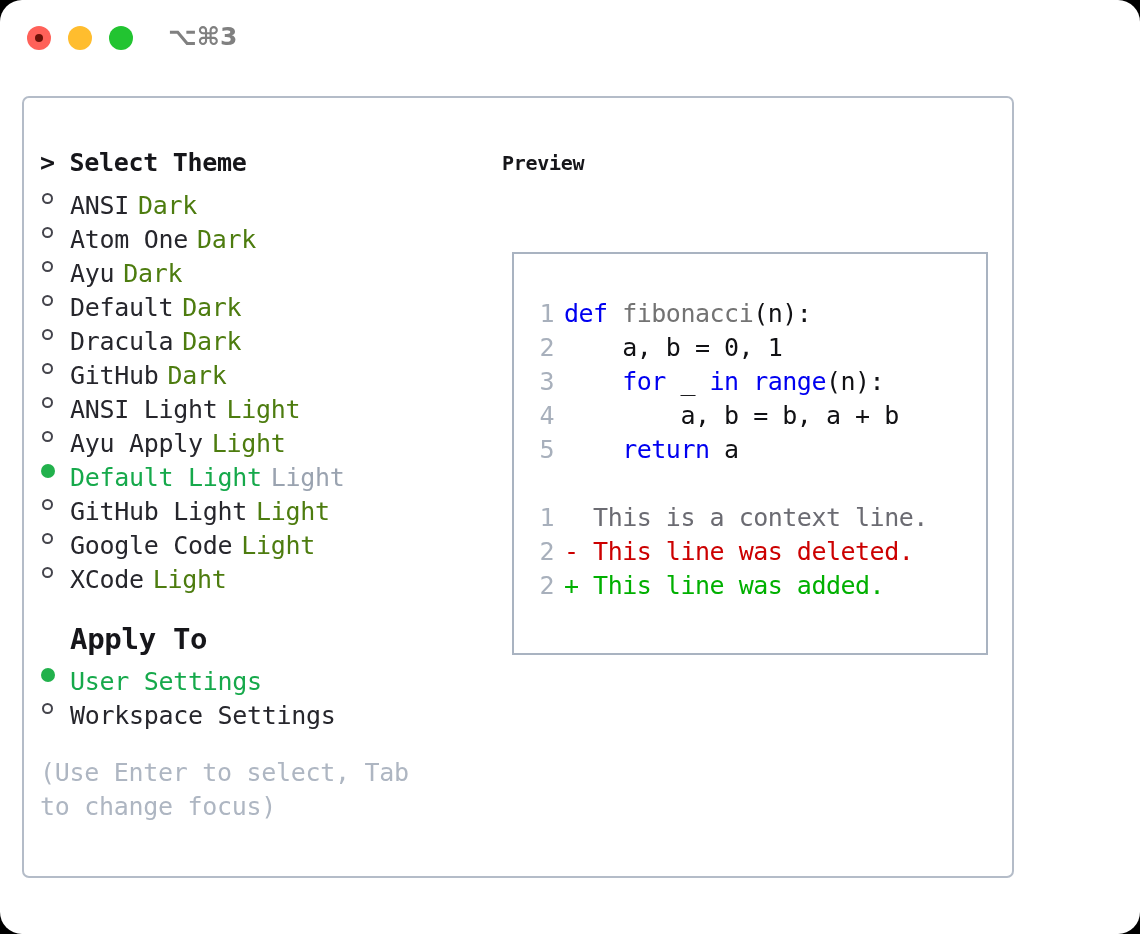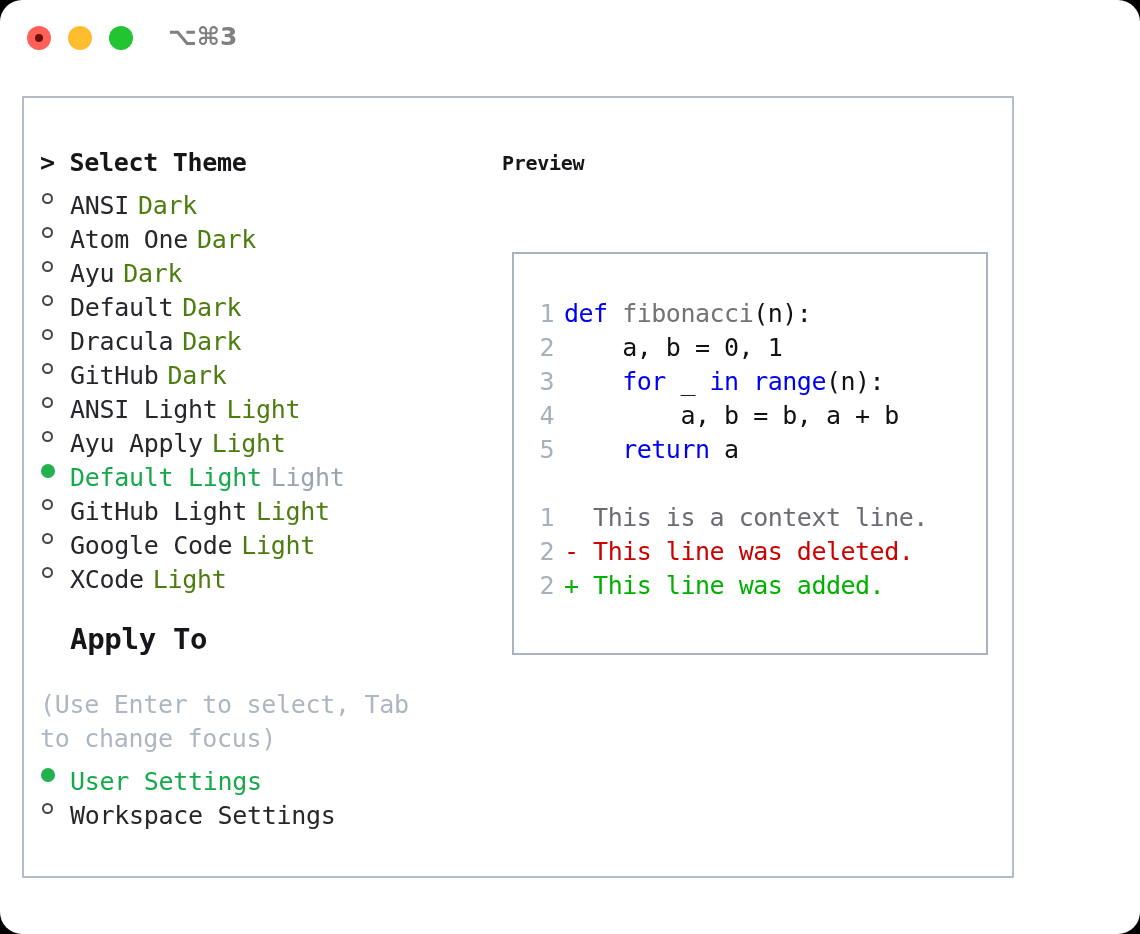--- a/index.html
+++ b/index.html
@@ -71,21 +71,21 @@
   }
 
   
   #main-panel {
     position: absolute;
     left: 22px;
     top: 96px;
     width: 992px;
     height: 782px;
     border: 2px solid #b4bcc8;
-    border-radius: 1px;
+    border-radius: 7px;
     box-sizing: border-box;
     background: #ffffff;
   }
 
   
   #theme-column {
     position: absolute;
     left: 16px;
     top: 48px;
     width: 450px;
@@ -246,25 +246,25 @@
           <div class="theme-row"><span class="marker"><span class="circle-empty"></span></span><span class="theme-name">GitHub</span><span class="theme-tag">Dark</span></div>
           <div class="theme-row"><span class="marker"><span class="circle-empty"></span></span><span class="theme-name">ANSI Light</span><span class="theme-tag">Light</span></div>
           <div class="theme-row"><span class="marker"><span class="circle-empty"></span></span><span class="theme-name">Ayu Apply</span><span class="theme-tag">Light</span></div>
           <div class="theme-row selected"><span class="marker"><span class="circle-filled"></span></span><span class="theme-name">Default Light</span><span class="theme-tag">Light</span></div>
           <div class="theme-row"><span class="marker"><span class="circle-empty"></span></span><span class="theme-name">GitHub Light</span><span class="theme-tag">Light</span></div>
           <div class="theme-row"><span class="marker"><span class="circle-empty"></span></span><span class="theme-name">Google Code</span><span class="theme-tag">Light</span></div>
           <div class="theme-row"><span class="marker"><span class="circle-empty"></span></span><span class="theme-name">XCode</span><span class="theme-tag">Light</span></div>
         </div>
       <div class="spacer-row"></div>
       <div class="section-header">Apply To</div>
-      <div id="hint-text">(Use Enter to select, Tab to change focus)</div>
       <div id="apply-items">
           <div class="theme-row selected"><span class="marker"><span class="circle-filled"></span></span><span class="theme-name">User Settings</span></div>
           <div class="theme-row"><span class="marker"><span class="circle-empty"></span></span><span class="theme-name">Workspace Settings</span></div>
         </div>
+      <div id="hint-text">(Use Enter to select, Tab to change focus)</div>
     </div>
 
     <div id="preview-column">
       <div id="preview-title">Preview</div>
       <div id="preview-box">
         <div id="code-area">
           <div id="code-lines">
               <div class="code-line"><span class="lineno">1</span><span class="code-text"><span class="tok-kw">def</span><span class="tok-plain"> </span><span class="tok-fn">fibonacci</span><span class="tok-plain">(n):</span></span></div>
               <div class="code-line"><span class="lineno">2</span><span class="code-text"><span class="tok-plain">    a, b = 0, 1</span></span></div>
               <div class="code-line"><span class="lineno">3</span><span class="code-text"><span class="tok-plain">    </span><span class="tok-kw">for</span><span class="tok-plain"> _ </span><span class="tok-kw">in</span><span class="tok-plain"> </span><span class="tok-kw">range</span><span class="tok-plain">(n):</span></span></div>

